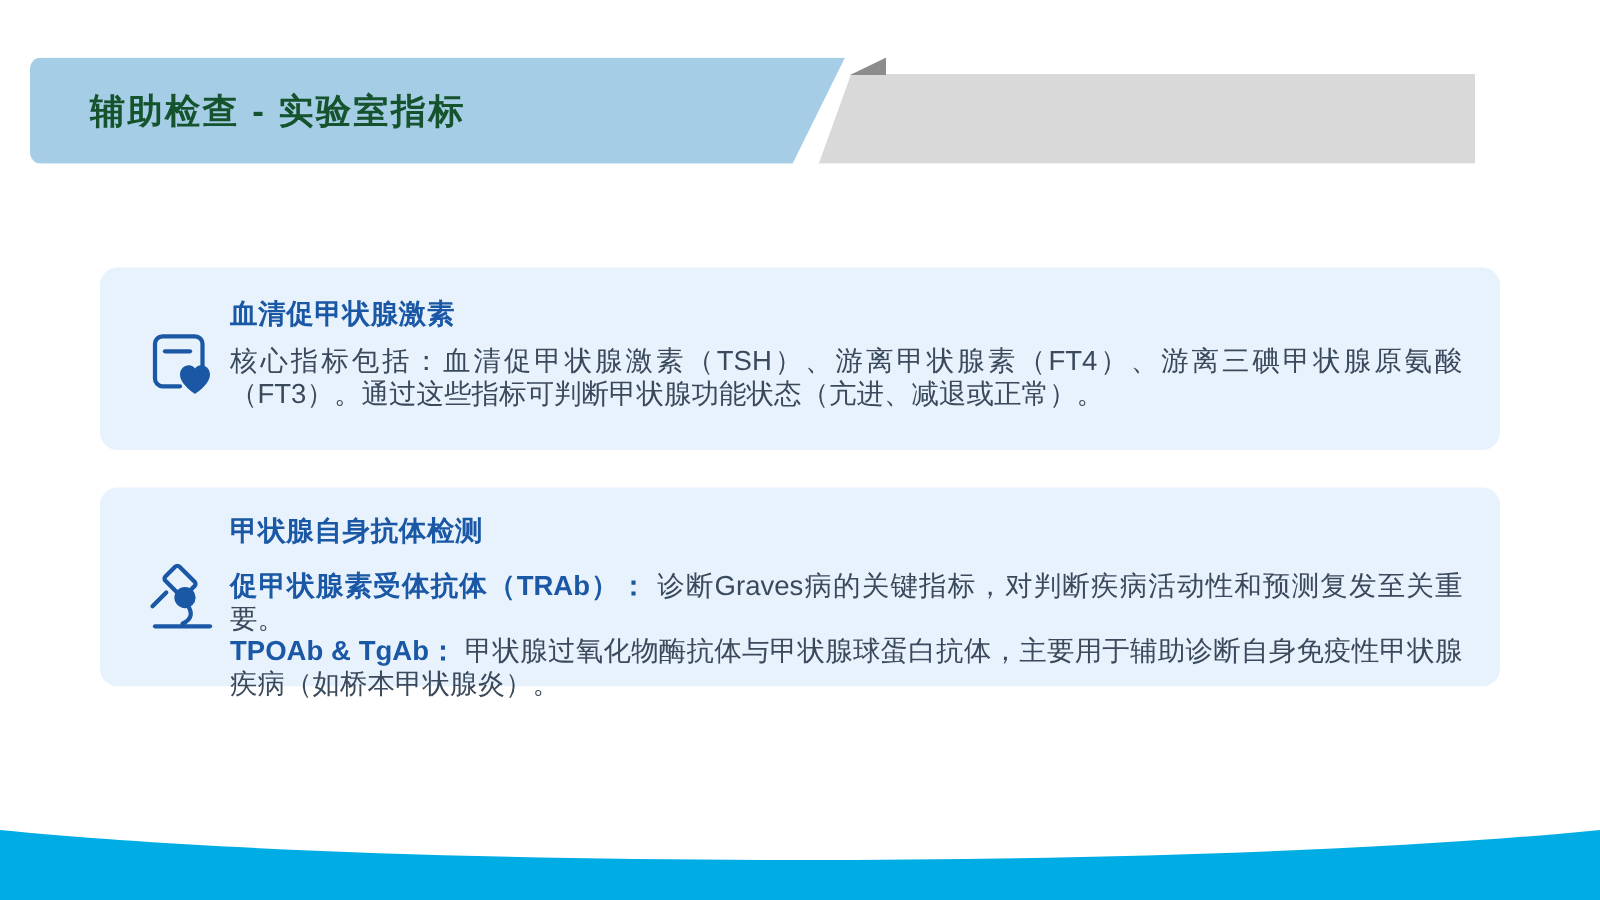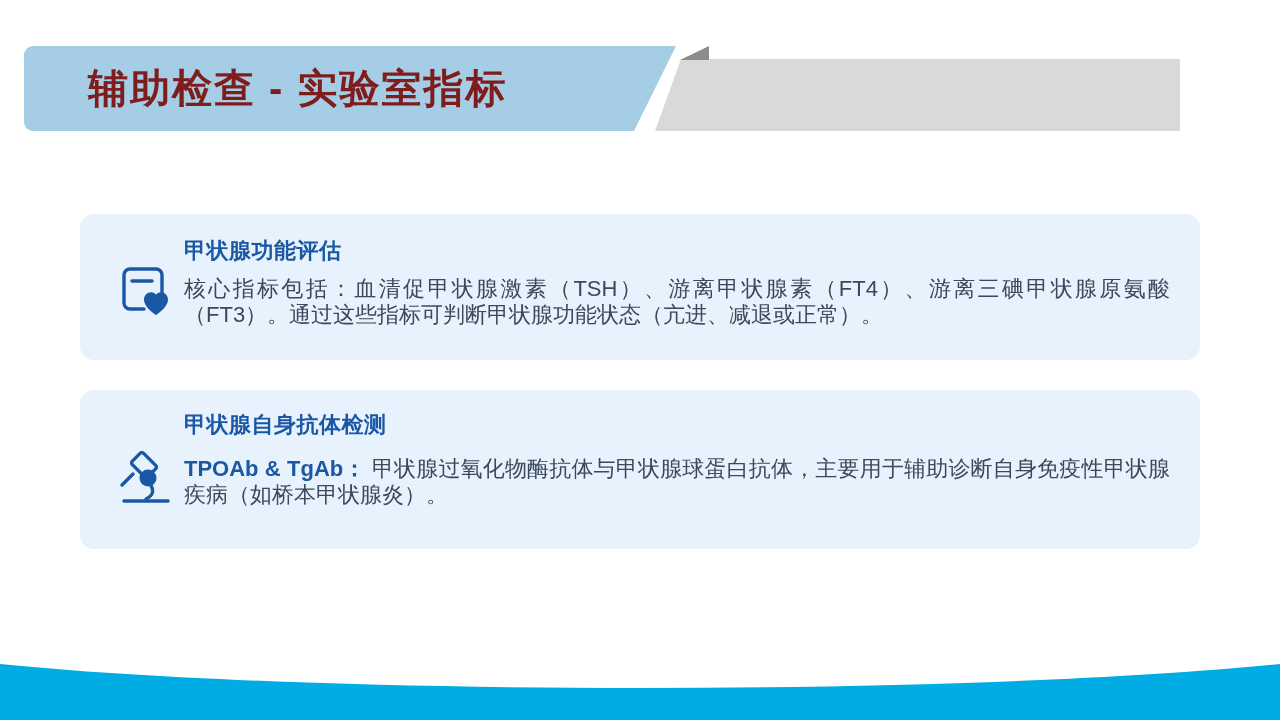--- a/index.html
+++ b/index.html
@@ -47,23 +47,23 @@
     top: 18px;
     width: 690px;
     height: 85px;
     background: #a5cde5;
     border-radius: 9px;
     clip-path: polygon(0 0, 652px 0, 610px 85px, 0 85px);
     display: flex;
     align-items: center;
   }
   .title-text {
-    margin-left: 64px;
-    color: #7f1d1d;
-    font-size: 40px;
+    margin-left: 48px;
+    color: #14532d;
+    font-size: 28px;
     font-weight: bold;
     letter-spacing: 2px;
     white-space: nowrap;
   }
 
   
   .card {
     position: absolute;
     background: #e8f2fd;
     border-radius: 14px;
@@ -145,39 +145,43 @@
 
 <div class="card card-1">
   <div class="card-icon icon-1">
     <svg width="56" height="54" viewBox="0 0 56 54" fill="none" aria-hidden="true">
       <path d="M44 30 V10 a6 6 0 0 0-6-6 H12 a6 6 0 0 0-6 6 V38 a6 6 0 0 0 6 6 H26" stroke="#1a57a5" stroke-width="3.4" stroke-linecap="round" fill="none"></path>
       <line x1="14" y1="16" x2="34" y2="16" stroke="#1a57a5" stroke-width="3.4" stroke-linecap="round"></line>
       <path d="M38 50 C38 50 26 42.5 26 34.5 C26 30.3 29.3 27.2 33.1 27.2 C35.3 27.2 37.1 28.3 38 29.8 C38.9 28.3 40.7 27.2 42.9 27.2 C46.7 27.2 50 30.3 50 34.5 C50 42.5 38 50 38 50 Z" fill="#1a57a5"></path>
     </svg>
   </div>
   <div class="card-body">
-    <div class="card-title">甲状腺功能评估</div>
+    <div class="card-title">血清促甲状腺激素</div>
     <p class="card-text">
       <span>核心指标包括：血清促甲状腺激素（TSH）、游离甲状腺素（FT4）、游离三碘甲状腺原氨酸（FT3）。通过这些指标可判断甲状腺功能状态（亢进、减退或正常）。</span>
     </p>
   </div>
 </div>
 
 <div class="card card-2">
   <div class="card-icon icon-2">
     <svg width="60" height="58" viewBox="0 0 60 58" fill="none" aria-hidden="true">
       <rect x="17" y="6" width="22" height="16" rx="2.5" transform="rotate(45 28 14)" stroke="#1a57a5" stroke-width="3.4" fill="none"></rect>
       <line x1="6" y1="34" x2="17" y2="23" stroke="#1a57a5" stroke-width="3.4" stroke-linecap="round"></line>
       <circle cx="32" cy="27" r="8.5" fill="#1a57a5"></circle>
       <path d="M34 33 C38 39 38 44 30 48" stroke="#1a57a5" stroke-width="3.4" fill="none" stroke-linecap="round"></path>
       <line x1="8" y1="50" x2="52" y2="50" stroke="#1a57a5" stroke-width="3.4" stroke-linecap="round"></line>
     </svg>
   </div>
   <div class="card-body">
     <div class="card-title">甲状腺自身抗体检测</div>
+    <p class="card-text">
+      <span class="lead">促甲状腺素受体抗体（TRAb）：</span>
+      <span>诊断Graves病的关键指标，对判断疾病活动性和预测复发至关重要。</span>
+    </p>
     <p class="card-text second">
       <span class="lead">TPOAb &amp; TgAb：</span>
       <span>甲状腺过氧化物酶抗体与甲状腺球蛋白抗体，主要用于辅助诊断自身免疫性甲状腺疾病（如桥本甲状腺炎）。</span>
     </p>
   </div>
 </div>
 
 <svg class="bottom-wave" viewBox="0 0 1280 80" preserveAspectRatio="none">
   <path d="M0 24 C 320 56, 960 56, 1280 24 L1280 80 L0 80 Z" fill="#00ace4"></path>
 </svg>

